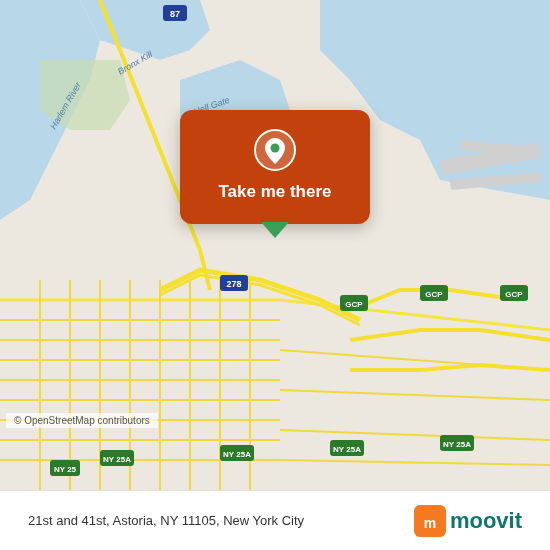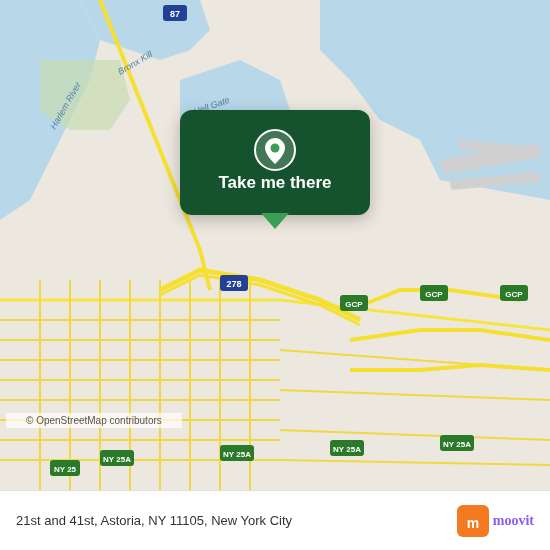--- a/index.html
+++ b/index.html
@@ -30,61 +30,60 @@
     }
 
     
     #bottom-bar {
       width: 550px;
       height: 60px;
       background: #fff;
       display: flex;
       align-items: center;
       justify-content: space-between;
-      padding: 0 16px;
+      padding: 0 28px;
       border-top: 1px solid #e0e0e0;
     }
 
     #address-text {
       font-size: 13px;
       color: #333;
       flex: 1;
     }
 
     #moovit-logo {
       display: flex;
       align-items: center;
       gap: 4px;
     }
 
     #moovit-logo-text {
-      font-size: 14px;
+      font-size: 22px;
       font-weight: bold;
-      color: #8b5cf6;
-      font-family: Liberation Serif, serif;
+      color: #0f766e;
     }
 
     #moovit-logo-icon {
       width: 32px;
       height: 32px;
     }
 
     
     #popup-card {
       position: absolute;
       top: 110px;
       left: 50%;
       transform: translateX(-50%);
-      background: #14532d;
+      background: #c2410c;
       border-radius: 12px;
       padding: 18px 24px 22px 24px;
       display: flex;
       flex-direction: column;
       align-items: center;
-      gap: 1px;
+      gap: 10px;
       box-shadow: 0 4px 16px rgba(0,0,0,0.25);
       min-width: 190px;
       cursor: pointer;
     }
 
     #popup-card::after {
       content: '';
       position: absolute;
       bottom: -14px;
       left: 50%;
@@ -110,21 +109,21 @@
     }
 
     
     #osm-attribution {
       position: absolute;
       bottom: 62px;
       left: 6px;
       font-size: 10px;
       color: #555;
       background: rgba(255,255,255,0.7);
-      padding: 2px 20px;
+      padding: 2px 8px;
       border-radius: 0;
     }
   </style>
 </head>
 <body>
 
 <div id="map-container">
 
   <svg id="map-bg" viewBox="0 0 550 490" xmlns="http://www.w3.org/2000/svg">
 

